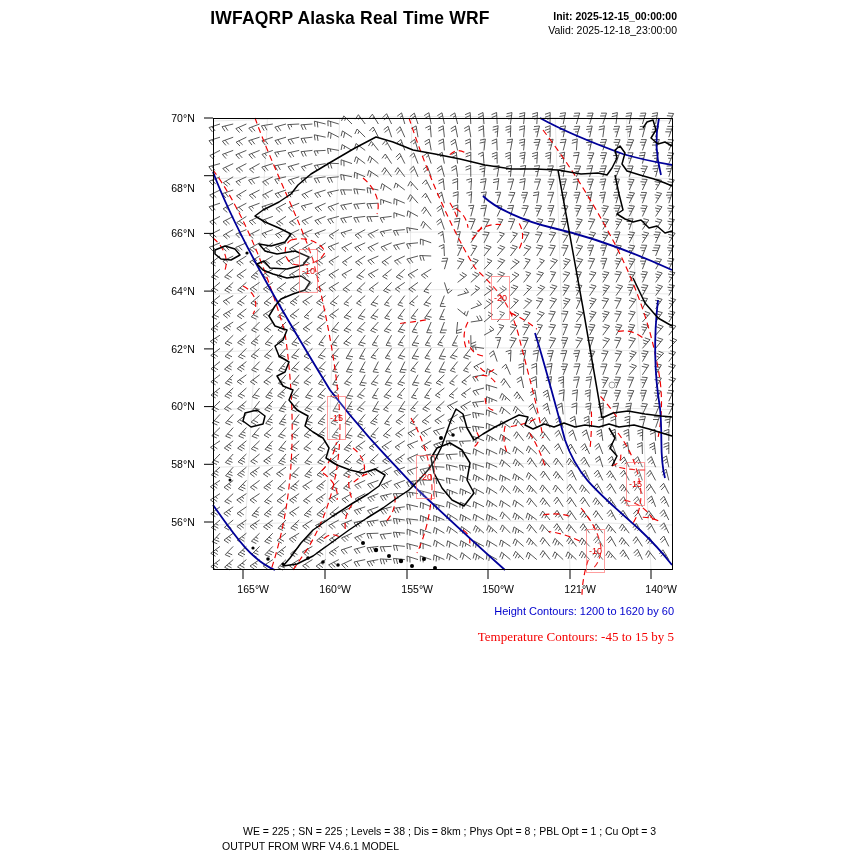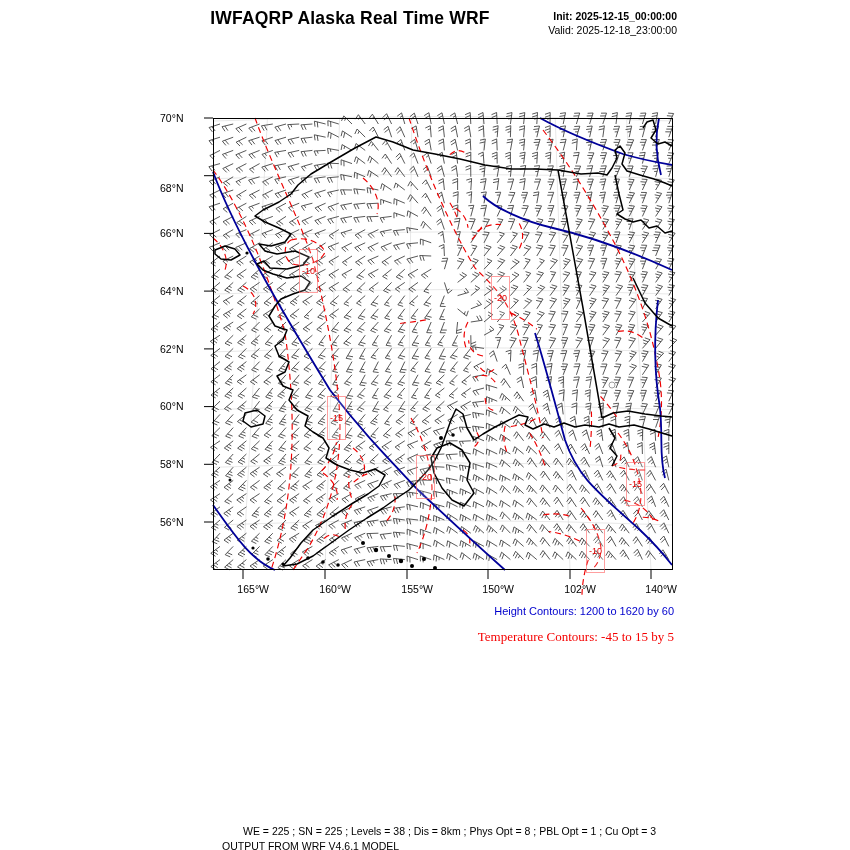--- a/index.html
+++ b/index.html
@@ -5,21 +5,21 @@
   html,body{margin:0;padding:0;background:#fff;}
   #page{position:relative;width:850px;height:850px;background:#ffffff;overflow:hidden;
         font-family:"Liberation Sans", sans-serif;color:#000;}
   .abs{position:absolute;}
   #title{left:170px;top:8px;width:360px;text-align:center;font-size:17.5px;font-weight:bold;letter-spacing:.2px;}
   #initline{right:173px;top:10px;font-size:10.5px;font-weight:bold;text-align:center;}
   #validline{right:173px;top:23.5px;font-size:10.5px;text-align:right;}
   #legend{left:222px;top:62px;font-size:10.5px;line-height:12.6px;white-space:pre;}
   #mapwrap{left:213px;top:118px;width:460px;height:452px;}
   svg{overflow:visible;display:block;}
-  .ytick{position:absolute;left:160px;width:46px;text-align:left;font-size:10.5px;}
+  .ytick{position:absolute;left:160px;width:46px;text-align:center;font-size:10.5px;}
   .xtick{position:absolute;top:583px;width:52px;text-align:right;font-size:10.5px;}
   .contour-label{position:absolute;font-size:9px;line-height:10px;padding:16px 2px;
       color:#e00000;border:1px solid rgba(255,80,80,.55);background:rgba(255,255,255,.15);}
   #cap-height{right:176px;top:605px;font-size:11px;color:#0000cd;}
   #cap-temp{right:176px;top:629px;font-size:13px;color:#f50000;font-family:Liberation Serif, serif;}
   #footer1{left:222px;top:812px;font-size:10.5px;margin-top:28px;}
   #footer2{left:222px;top:825px;font-size:10.5px;margin-left:21px;}
 </style>
 </head>
 <body>
@@ -37,21 +37,21 @@
   <span class="ytick" style="top:285px">64°N</span>
   <span class="ytick" style="top:343px">62°N</span>
   <span class="ytick" style="top:400px">60°N</span>
   <span class="ytick" style="top:458px">58°N</span>
   <span class="ytick" style="top:516px">56°N</span>
 
   <span class="xtick" style="left:217px">165°W</span>
   <span class="xtick" style="left:299px">160°W</span>
   <span class="xtick" style="left:381px">155°W</span>
   <span class="xtick" style="left:462px">150°W</span>
-  <span class="xtick" style="left:544px">102°W</span>
+  <span class="xtick" style="left:544px">121°W</span>
   <span class="xtick" style="left:625px">140°W</span>
 
   <div class="abs" id="mapwrap">
     <svg id="mapsvg" width="460" height="452" viewBox="0 0 460 452">
         <g stroke="#d9d9d9" stroke-width="0.6" fill="none">
           <line x1="30" y1="452" x2="54.480000000000004" y2="0"></line>
           <line x1="112" y1="452" x2="126.64" y2="0"></line>
           <line x1="194" y1="452" x2="198.8" y2="0"></line>
           <line x1="275" y1="452" x2="270.08" y2="0"></line>
           <line x1="357" y1="452" x2="342.24" y2="0"></line>

